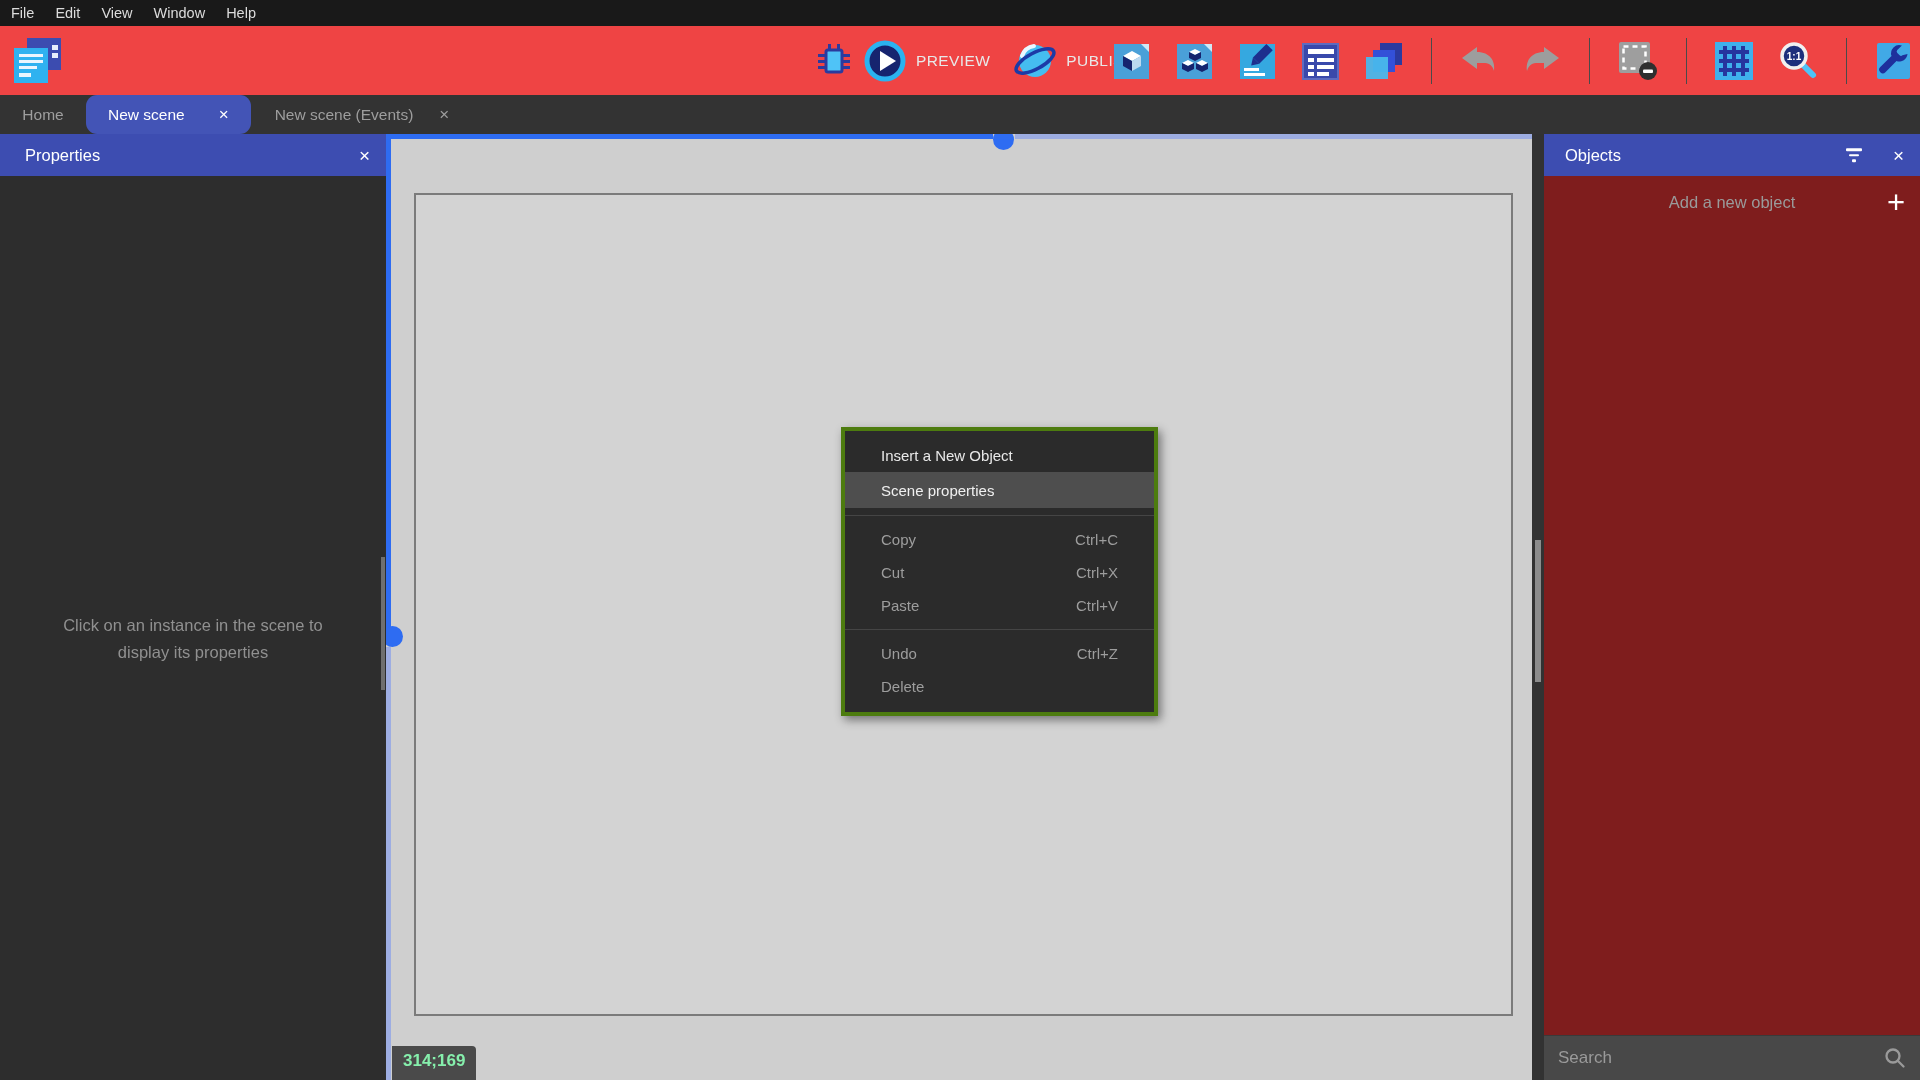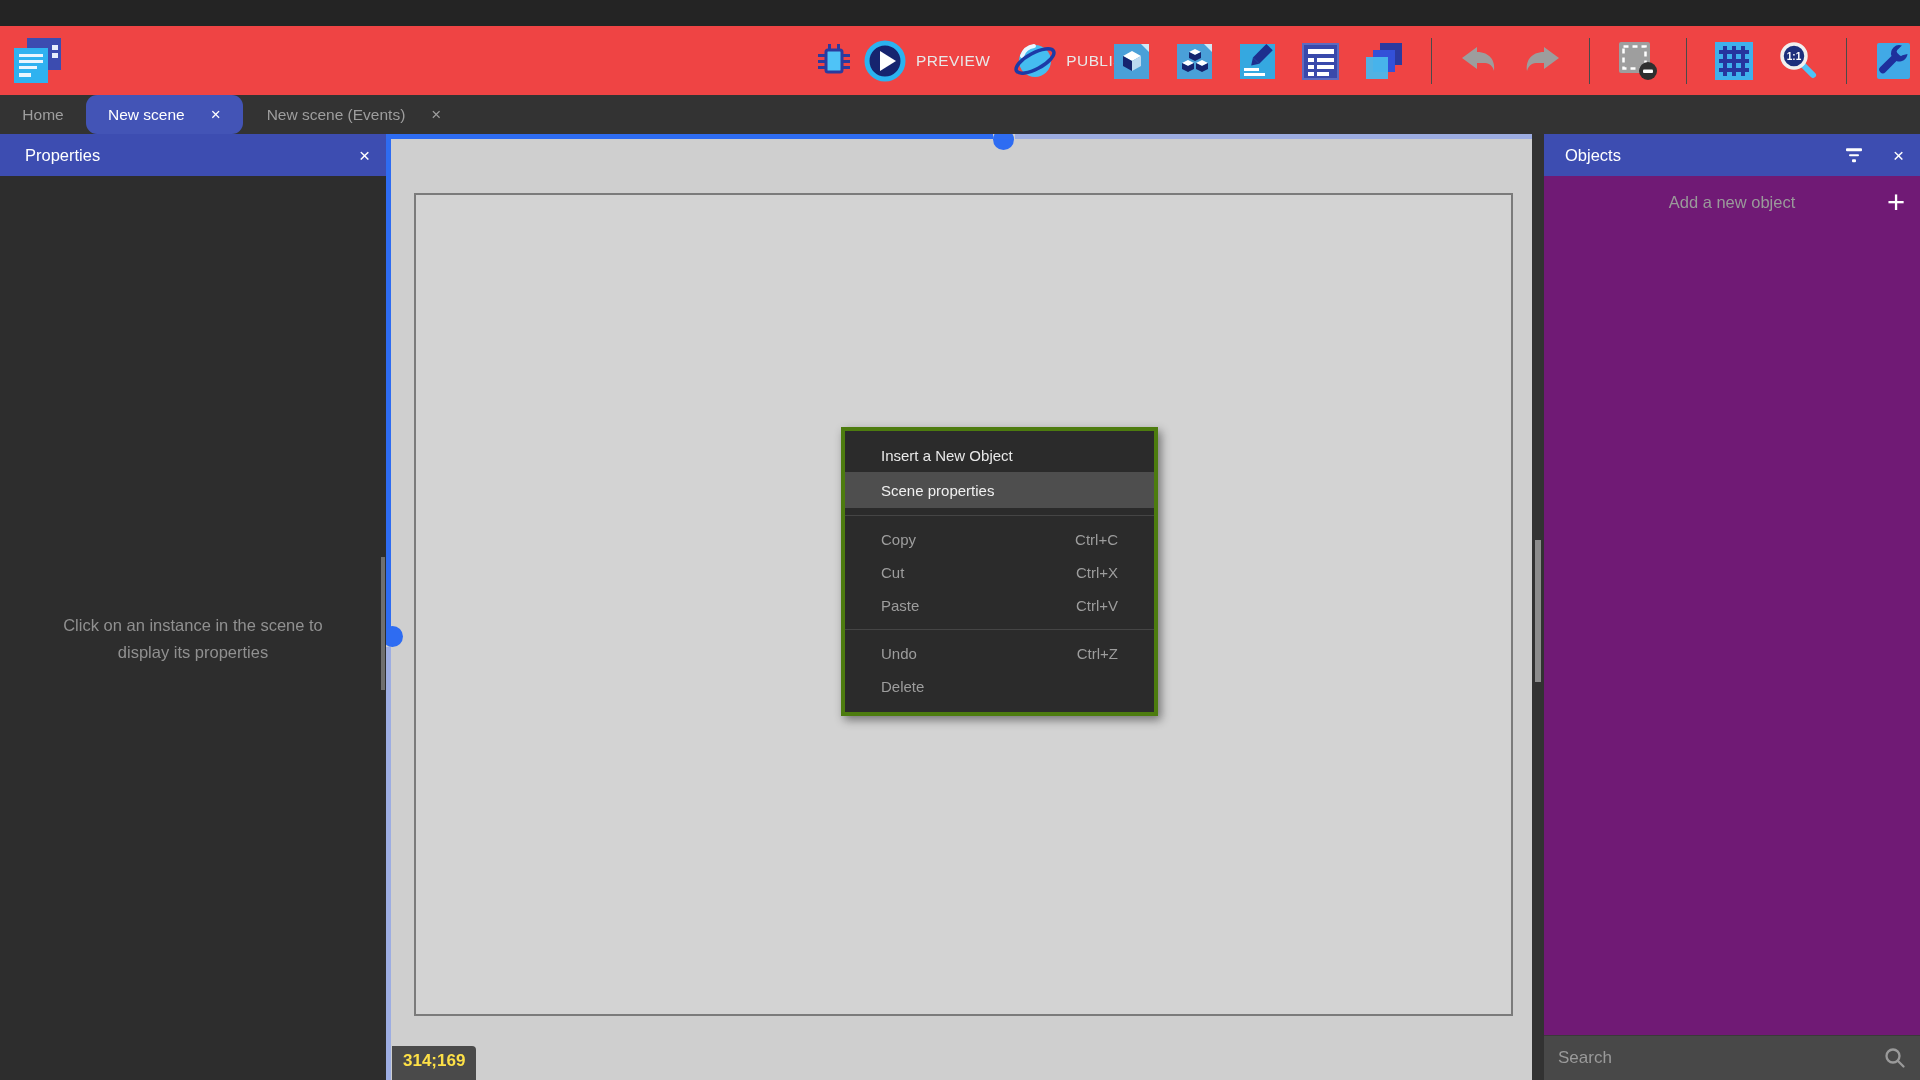--- a/index.html
+++ b/index.html
@@ -20,21 +20,21 @@
   .center-group { position:absolute; left:814px; top:0; height:100%; display:flex; align-items:center; gap:9px; }
   .center-group .tlabel { color:#e8e8e8; font-size:15.5px; letter-spacing:.4px; margin-right:14px; }
   .right-group { position:absolute; right:6px; top:0; height:100%; display:flex; align-items:center; gap:23px; }
   .tsep { width:1px; height:46px; background:#4a4a4a; margin:0 4px; }
 
   
   .tabbar { position:absolute; left:0; top:95px; width:100%; height:39px; background:#333333;
             display:flex; font-size:15.5px; color:#9e9e9e; }
   .tab { display:flex; align-items:center; height:100%;border-radius:11px; }
   .tab-home { width:86px; justify-content:center; }
-  .tab-scene { background:#4354b6; color:#ffffff; padding:0 22px; gap:26px;align-items:center; }
+  .tab-scene { background:#4354b6; color:#ffffff; padding:0 22px; gap:34px;align-items:center; }
   .tab-events { padding:0 24px; gap:26px; }
   .tab-close { font-size:17px; line-height:1; }
 
   
   .main { position:absolute; left:0; top:134px; width:1920px; height:946px; }
 
   .panel-header { height:42px; background:#3d4db1; color:#ffffff; font-size:16.5px;
                   display:flex; align-items:center; position:relative; }
   .panel-close { position:absolute; right:16px; top:50%; transform:translateY(-50%);
                  color:#fff; font-size:19px; line-height:1; }
@@ -49,58 +49,65 @@
   
   .canvas { position:absolute; left:386px; top:0; width:1146px; height:100%; background:#cfcfcf; overflow:hidden; }
   .vline-bright { position:absolute; left:0; top:0; width:5px; height:497px; background:#2e6cf2; }
   .vline-pale   { position:absolute; left:0; top:513px; bottom:0; width:5px; background:#9dade2; }
   .vdot { position:absolute; left:-4px; top:492px; width:21px; height:21px; border-radius:50%; background:#2e6cf2; }
   .hline-bright { position:absolute; left:0; top:0; width:607px; height:5px; background:#2e6cf2; }
   .hline-pale   { position:absolute; left:629px; right:0; top:0; height:5px; background:#9dade2; }
   .hdot { position:absolute; left:607px; top:-5px; width:21px; height:21px; border-radius:50%; background:#2e6cf2; }
   .scene-rect { position:absolute; left:28px; top:59px; width:1099px; height:823px;
                 border:2px solid #7b7b7b; background:#d3d3d3; }
-  .coord-badge { position:absolute; left:6px; bottom:0; background:#4a4a4a; color:#fde047;
+  .coord-badge { position:absolute; left:6px; bottom:0; background:#4a4a4a; color:#86efac;
                  font-size:17px; font-weight:bold; padding:5px 11px 9px 11px; border-radius:0 4px 0 0; }
 
   
   .ctx { position:absolute; left:455px; top:293px; width:317px; background:#2b2b2b;
          padding:8px 0 9px 0; box-shadow:3px 4px 9px rgba(0,0,0,.45); border:4px solid #4d7c0f; }
   .ctx-item { height:33px; display:flex; align-items:center; justify-content:space-between;
               padding:0 36px; font-size:15px; color:#9d9d9d; }
   .ctx-item.bright { color:#e9e9e9; }
   .ctx-item.hl { background:#4e4e4e; color:#f0f0f0; height:36px; }
   .ctx-div { height:1px; background:#454545; margin:7px 0; }
   .ctx-shortcut { color:#9d9d9d; }
 
   
   .gutter { position:absolute; left:1532px; top:0; width:12px; height:100%; background:#323232; }
   .gutter-thumb { position:absolute; left:3px; top:406px; width:6px; height:142px; background:#8c8c8c; }
 
   
-  .objects { position:absolute; left:1544px; top:0; width:376px; height:100%; background:#701a75; }
+  .objects { position:absolute; left:1544px; top:0; width:376px; height:100%; background:#7f1d1d; }
   .objects .panel-header { padding-left:21px; }
   .filter-btn { position:absolute; right:58px; top:50%; transform:translateY(-50%);
                 display:flex; flex-direction:column; align-items:center; gap:3px; }
   .filter-btn i { display:block; height:2.5px; background:#fff; border-radius:1px; }
   .add-row { position:relative; height:52px; display:flex; align-items:center; justify-content:center;
              color:#9a9a9a; font-size:16.5px; }
   .add-plus { position:absolute; right:15px; top:50%; transform:translateY(-50%);
               color:#ffffff; font-size:31px; font-weight:200; line-height:1; }
   .search-bar { position:absolute; left:0; right:0; bottom:0; height:45px; background:#484848;
                 display:flex; align-items:center; padding:0 14px; border-top:1px solid #3a3a3a; }
   .search-bar input { flex:1; background:transparent; border:none; outline:none;
                       color:#cccccc; font-size:17px; font-family:"Liberation Sans", sans-serif; }
   .search-bar input::placeholder { color:#9a9a9a; }
 </style>
 </head>
 <body>
 
 <div class="app">
 
+  <div class="menubar">
+    <span>File</span>
+    <span>Edit</span>
+    <span>View</span>
+    <span>Window</span>
+    <span>Help</span>
+  </div>
 
   <div class="toolbar">
 
     <div class="tool-btn pm-btn">
       <svg width="48" height="46" viewBox="0 0 48 46">
         <rect x="13" y="0" width="34" height="32" fill="#3c4cb0"></rect>
         <rect x="38" y="7" width="6" height="5" fill="#e8eefc"></rect>
         <rect x="38" y="15" width="6" height="5" fill="#e8eefc"></rect>
         <rect x="0" y="10" width="34" height="35" fill="#2fb2f0"></rect>
         <rect x="5" y="16" width="24" height="3" fill="#eaf6fe"></rect>

